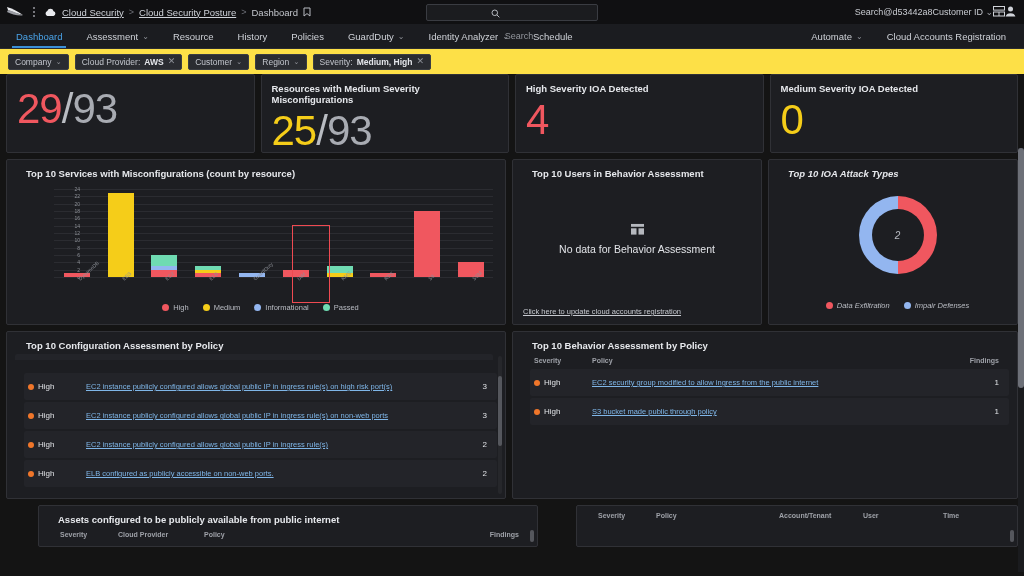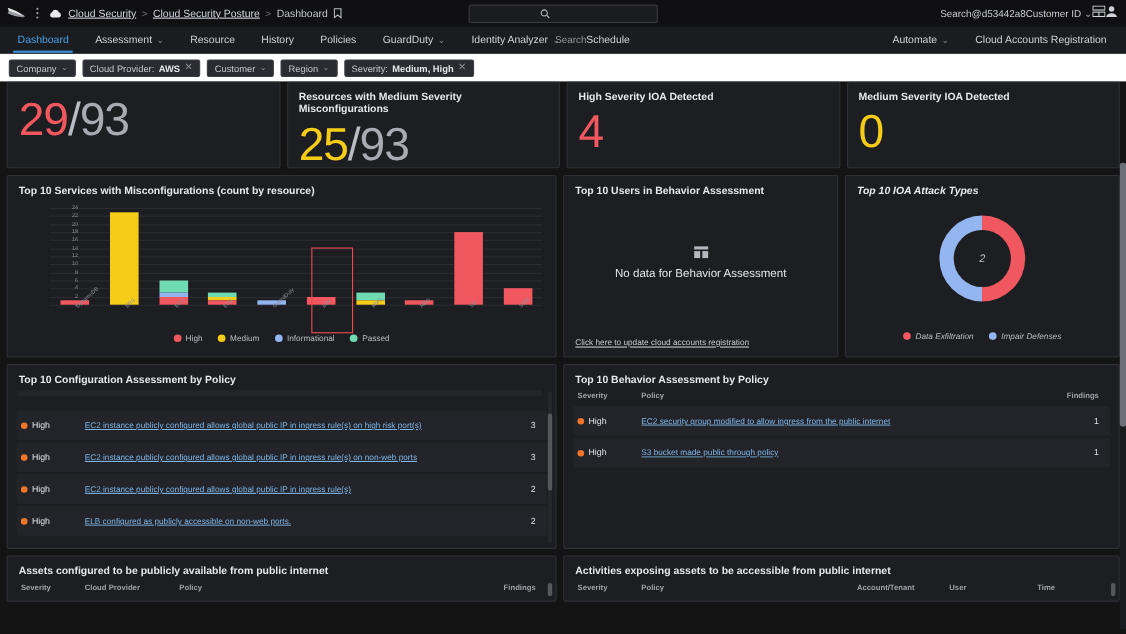--- a/index.html
+++ b/index.html
@@ -47,35 +47,35 @@
   }
   .navitem.active { color: #4aa3e8; }
   .navitem.active::after {
     content: ""; position: absolute; left: 8px; right: 8px; bottom: 0; height: 2px; background: #3b8fd8;
   }
   .navitem .car { color: #8d9097; margin-left: 4px; font-size: 8px; }
   .navright { margin-left: auto; display: flex; align-items: stretch; padding-right: 6px; }
 
   
   .filters {
-    height: 25px; background: #ffffff; display: flex; align-items: center;
+    height: 25px; background: #fde047; display: flex; align-items: center;
     gap: 6px; padding: 0 8px; flex: 0 0 25px;
   }
   .chip {
     height: 16px; background: #2a2c31; border: 1px solid #3a3d43; border-radius: 2px;
     display: flex; align-items: center; gap: 4px; padding: 0 6px; font-size: 8.5px; color: #c3c6cd;
   }
   .chip b { font-weight: bold; color: #e4e6ea; }
   .chip .car { color: #8e9198; font-size: 7.5px; }
   .chip .x { color: #8e9198; font-size: 9px; line-height: 1; }
 
   
   .body { flex: 1 1 auto; padding: 0 6px 0 6px; position: relative; overflow: hidden; }
   .row { display: flex; gap: 6px; margin-bottom: 6px; }
-  .card { background: #1d1e22; border: 1px solid #303136; border-radius: 2px; position: relative; }
+  .card { background: #1d1e22; border: 1px solid #303136; border-radius: 2px; position: relative; padding-left: 9px; }
 
   
   .kpi { flex: 1 1 0; height: 79px; padding: 8px 10px; }
   .kpi .t { font-size: 9.5px; font-weight: bold; color: #e6e8ec; }
   .kpi .v { margin-top: 4px; font-size: 42px; line-height: 44px; font-weight: 300; letter-spacing: -1px; }
   .kpi .v .den { color: #a8abb2; }
   .kpi .v .sl { color: #b9bcc2; font-weight: 200; }
 
   
   .panel-title { font-size: 9.5px; font-weight: bold; color: #e6e8ec; padding: 8px 10px 0 10px; }
@@ -131,21 +131,21 @@
   .h-sev { flex: 0 0 58px; } .h-pol { flex: 1 1 auto; } .h-num { flex: 0 0 36px; text-align: right; padding-right: 6px; }
   .h-cp { flex: 0 0 86px; } .h-acct { flex: 0 0 84px; } .h-user { flex: 0 0 80px; } .h-time { flex: 0 0 62px; }
   .clip { position: absolute; left: 8px; right: 12px; top: 22px; height: 6px; overflow: hidden; }
   .clip .trow { margin: 0; height: 27px; }
   .scroll {
     position: absolute; right: 3px; top: 24px; bottom: 4px; width: 4px; background: #26272b; border-radius: 2px;
   }
   .scroll .thumb { position: absolute; left: 0; width: 4px; background: #55575d; border-radius: 2px; }
 
   
-  .botcard { height: 42px; overflow: hidden; }
+  .botcard { height: 42px; overflow: hidden; margin-left: 32px; }
   .botcard.left { flex: 0 0 500px; }
   .botcard.right { flex: 1 1 0; }
 
   
   .pagescroll { position: absolute; right: 0; top: 74px; width: 6px; bottom: 4px; background: #1a1b1e; }
   .pagescroll .thumb { position: absolute; left: 0; width: 6px; top: 0; height: 240px; background: #6d7078; border-radius: 3px; }
 </style>
 </head>
 <body>
 
@@ -558,21 +558,20 @@
           <div class="h-sev">Severity</div>
           <div class="h-cp">Cloud Provider</div>
           <div class="h-pol">Policy</div>
           <div class="h-num">Findings</div>
         </div>
         <div class="scroll">
             <div class="thumb" style="top:0;height:12px"></div>
           </div>
       </div>
       <div class="card botcard right">
-        <div class="panel-title">Activities exposing assets to be accessible from public internet</div>
         <div class="thead">
           <div class="h-sev">Severity</div>
           <div class="h-pol">Policy</div>
           <div class="h-acct">Account/Tenant</div>
           <div class="h-user">User</div>
           <div class="h-time">Time</div>
         </div>
         <div class="scroll">
             <div class="thumb" style="top:0;height:12px"></div>
           </div>

